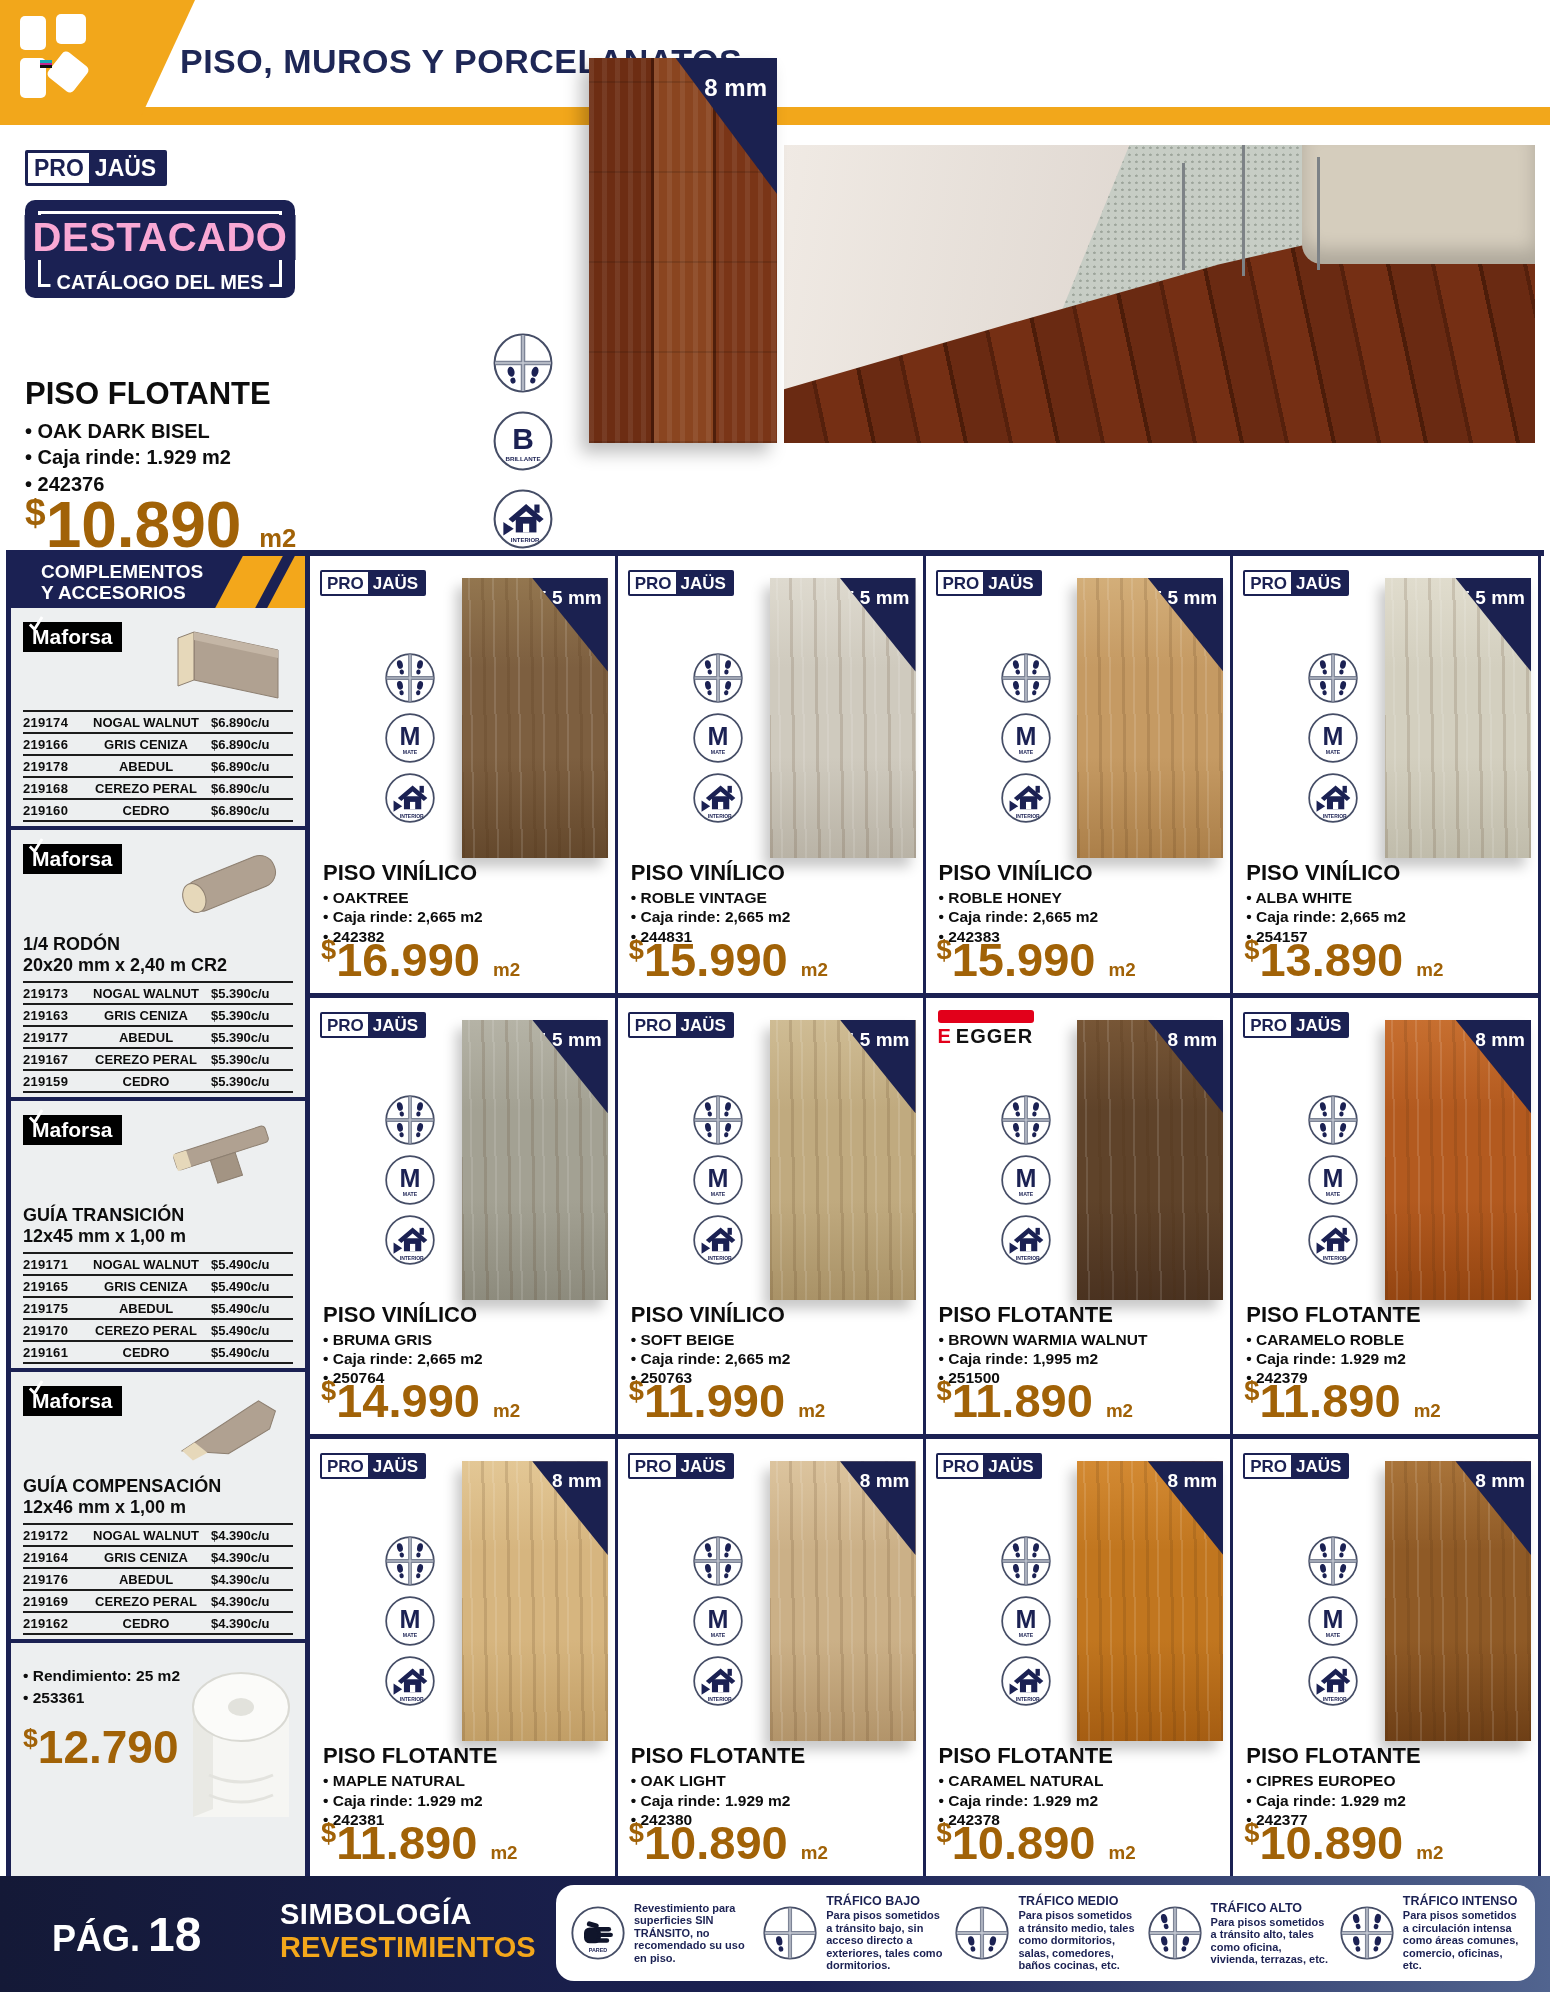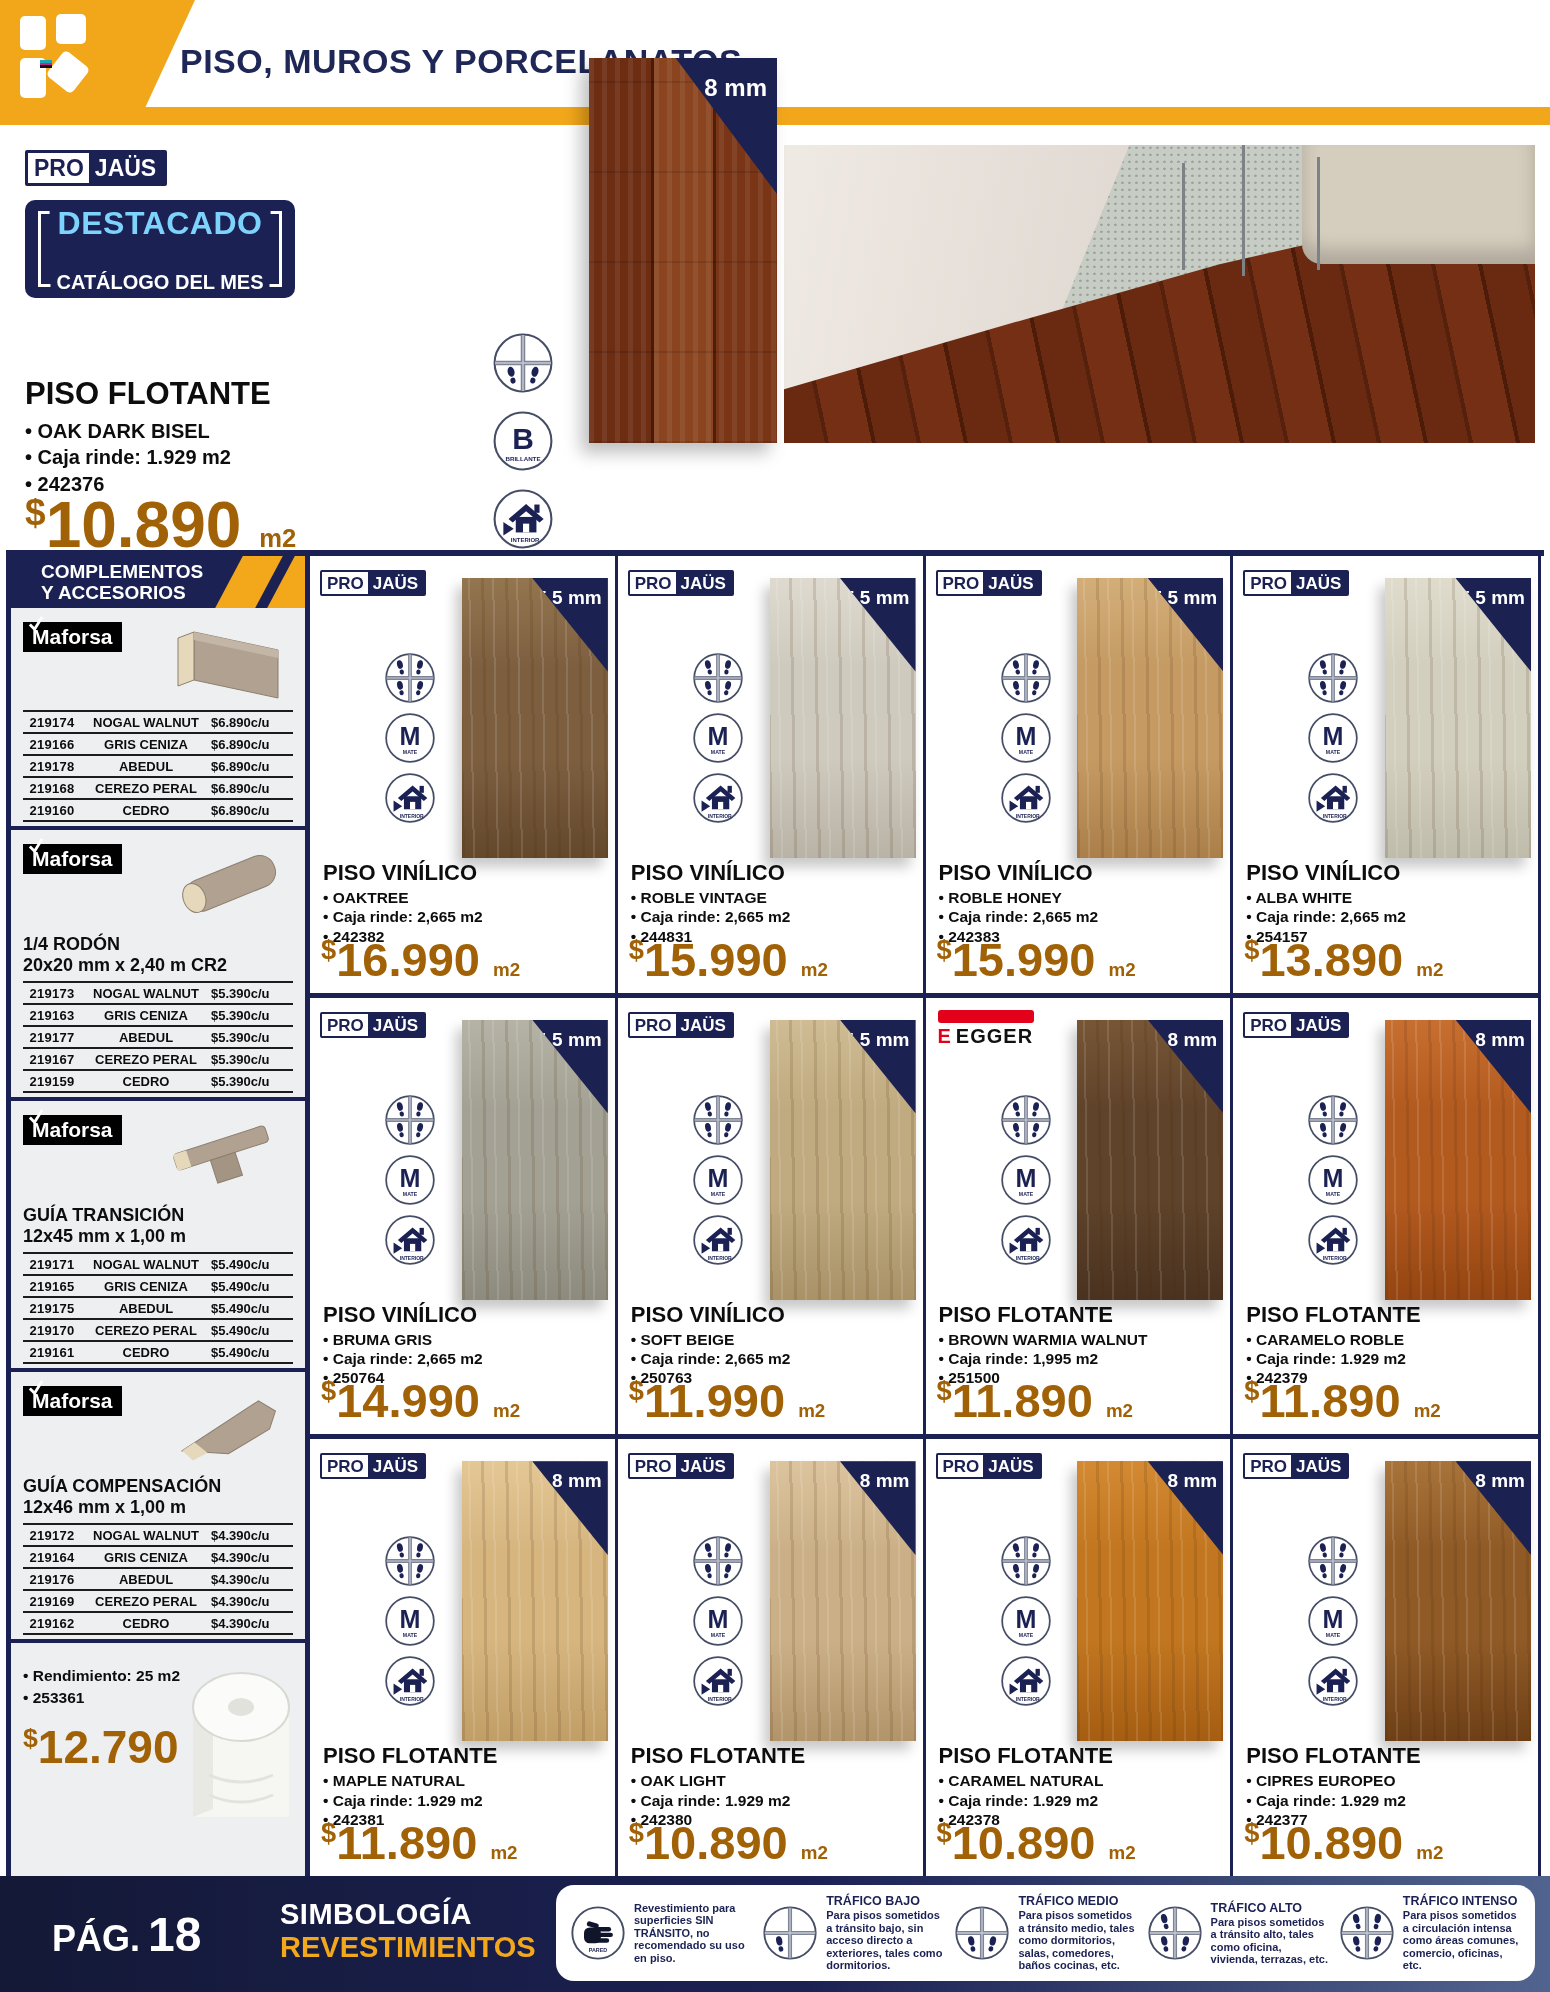--- a/index.html
+++ b/index.html
@@ -22,22 +22,22 @@
 
   
   .pj-badge{display:inline-flex;align-items:stretch;border:3px solid #1b2153;background:#fff;
         font-weight:800;line-height:1;border-radius:2px;}
   .pj-pro{color:#1b2153;padding:4px 5px 3px 6px;font-size:23px;}
   .pj-jaus{background:#1b2153;color:#fff;padding:4px 8px 3px 6px;font-size:23px;}
   .feat-pj{position:absolute;left:25px;top:150px;z-index:4;}
   .destacado{position:absolute;left:25px;top:200px;width:270px;height:98px;background:#1b2153;
         border-radius:10px;z-index:4;}
   .dest-frame{position:absolute;inset:11px 13px;border:3px solid #fff;}
-  .dest-title{position:absolute;top:5px;left:50%;transform:translateX(-50%);background:#1b2153;
-        padding:0 8px;color:#7dd3fc;font-size:32px;font-weight:800;letter-spacing:.5px;white-space:nowrap;}
+  .dest-title{position:absolute;top:15px;left:50%;transform:translateX(-50%);background:#1b2153;
+        padding:0 8px;color:#f9a8d4;font-size:40px;font-weight:800;letter-spacing:.5px;white-space:nowrap;}
   .dest-sub{position:absolute;bottom:4px;left:50%;transform:translateX(-50%);background:#1b2153;
         padding:0 6px;color:#fff;font-size:20px;font-weight:800;white-space:nowrap;}
   .feat-plank{position:absolute;left:589px;top:58px;width:188px;height:385px;z-index:3;
         background:linear-gradient(90deg,#6d2d13 0 33%,#471a09 33% 34.5%,#8a4520 34.5% 66%,#4f1f0b 66% 67.5%,#7a3517 67.5% 100%);
         box-shadow:-8px 10px 16px rgba(0,0,0,.25);}
   .feat-plank .grain{position:absolute;inset:0;
         background:repeating-linear-gradient(0deg,rgba(0,0,0,.12) 0 2px,transparent 2px 90px),
                    repeating-linear-gradient(90deg,rgba(255,255,255,.07) 0 5px,transparent 5px 13px);}
   .plank-corner{position:absolute;right:0;top:0;width:130px;height:170px;
         clip-path:polygon(22% 0,100% 0,100% 80%);background:#1b2150;}
@@ -77,21 +77,21 @@
   .side-sec{padding:10px 12px 4px;flex:none;}
   .side-sec + .side-sec, .espuma{border-top:4px solid #1b2153;}
   .sec-top{display:flex;justify-content:space-between;align-items:flex-start;min-height:80px;}
   .maforsa{background:#000;color:#fff;font-weight:800;font-size:21px;padding:4px 9px 5px;line-height:1;
         position:relative;align-self:flex-start;margin-top:4px;}
   .maforsa svg{position:absolute;left:4px;top:-7px;}
   .sec-title{font-size:18px;font-weight:800;line-height:1.14;margin:2px 0 6px;}
   .trow{display:grid;grid-template-columns:58px 1fr 82px;align-items:center;
         border-bottom:2px solid #1c1c1c;padding:2.5px 0;font-size:13px;font-weight:700;}
   .trow:first-child{border-top:2px solid #1c1c1c;}
-  .trow .c1{text-align:center;letter-spacing:.3px;}
+  .trow .c1{text-align:left;letter-spacing:.3px;}
   .trow .c2{text-align:center;}
   .trow .c3{text-align:left;padding-right:2px;}
   .espuma{position:relative;flex:1;padding:16px 12px;}
   .esp-title{font-size:21px;font-weight:800;line-height:1.15;}
   .esp-title span{display:block;}
   .esp-bullets{font-size:15.5px;margin-top:6px;line-height:1.4;}
   .esp-price{font-size:46px;margin-top:12px;}
   .esp-roll{position:absolute;right:4px;top:12px;}
 
   

